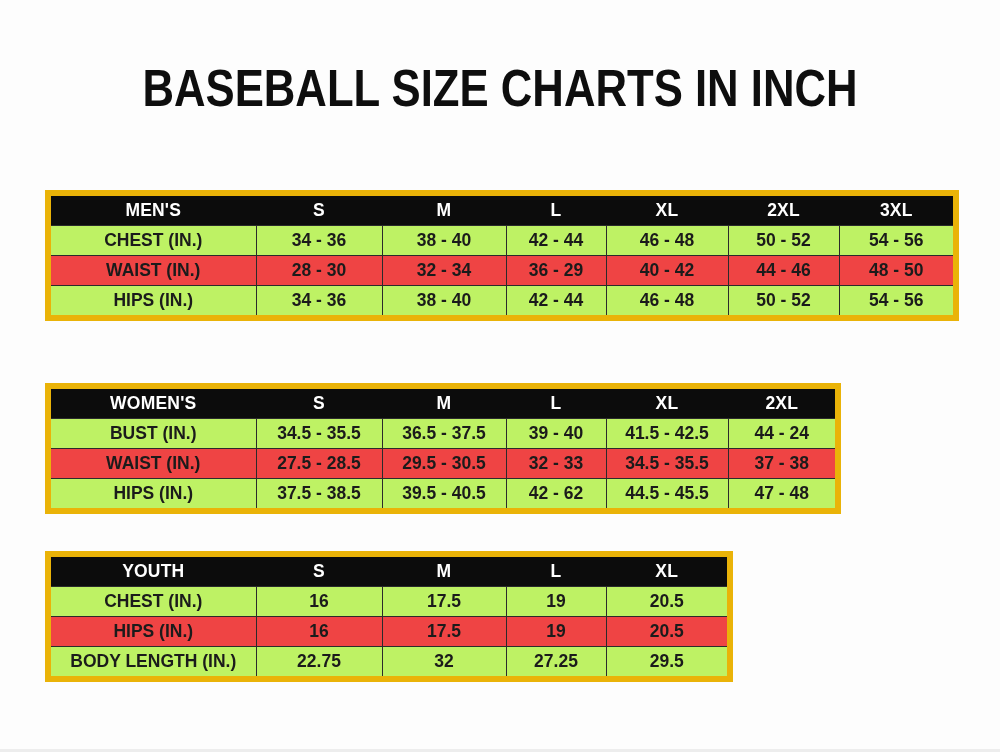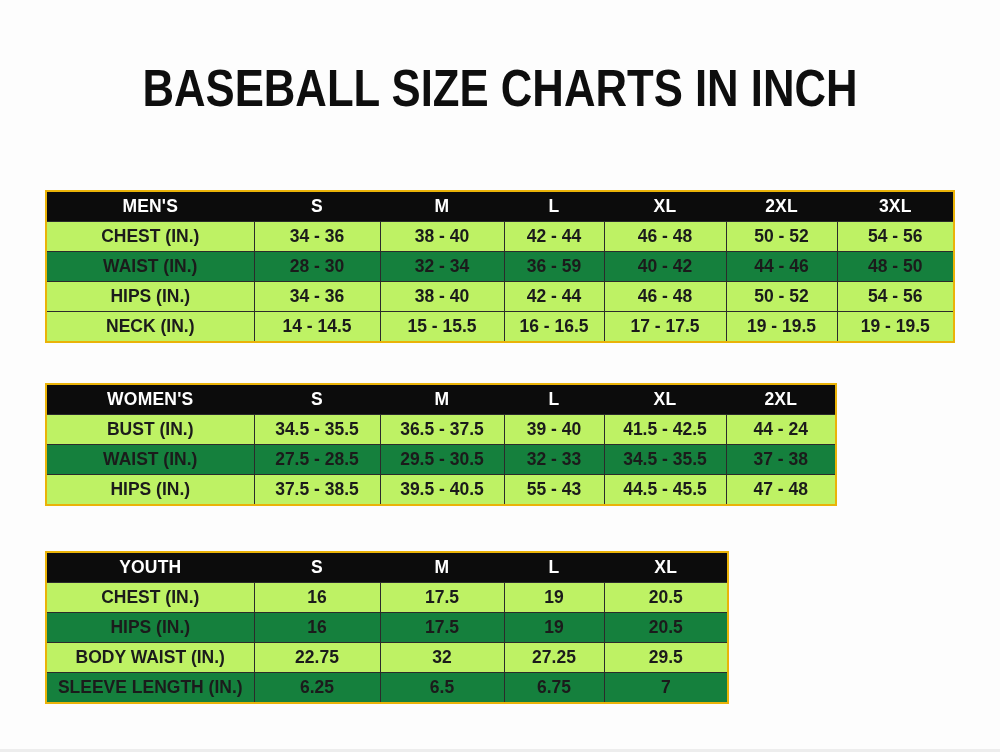--- a/index.html
+++ b/index.html
@@ -35,41 +35,41 @@
   .table-wrap.youth  { left: 45px; top: 551px; width: 682px; }
 
   table {
     border-collapse: collapse;
     table-layout: fixed;
     width: 100%;
     font-family: "Liberation Sans", sans-serif;
     font-size: 17.5px;
     font-weight: bold;
     color: #1b1b1b;
-    border: 2px solid #eab308;
+    border: 6px solid #eab308;
   }
   th, td {
     border: 1.5px solid #2b2b2b;
     text-align: center;
     vertical-align: middle;
     height: 29px;
     padding: 0 2px;
     overflow: hidden;
     white-space: nowrap;
   }
   thead th {
     background: #0c0c0c;
     color: #ffffff;
     border-color: #0c0c0c;
     border-bottom-color: #2b2b2b;
     font-size: 17.5px;
     letter-spacing: 0.2px;
   }
   tbody tr.row-even > * { background: #bef264; }
-  tbody tr.row-odd  > * { background: #15803d; }
+  tbody tr.row-odd  > * { background: #ef4444; }
   tbody th { font-weight: bold; }
 
   .bottom-strip {
     position: absolute;
     left: 0;
     bottom: 0;
     width: 1000px;
     height: 3px;
     background: #ededed;
   }
@@ -109,42 +109,33 @@
             <td>38 - 40</td>
             <td>42 - 44</td>
             <td>46 - 48</td>
             <td>50 - 52</td>
             <td>54 - 56</td>
           </tr>
           <tr class="row-odd">
             <th>WAIST (IN.)</th>
             <td>28 - 30</td>
             <td>32 - 34</td>
-            <td>36 - 59</td>
+            <td>36 - 29</td>
             <td>40 - 42</td>
             <td>44 - 46</td>
             <td>48 - 50</td>
           </tr>
           <tr class="row-even">
             <th>HIPS (IN.)</th>
             <td>34 - 36</td>
             <td>38 - 40</td>
             <td>42 - 44</td>
             <td>46 - 48</td>
             <td>50 - 52</td>
             <td>54 - 56</td>
-          </tr>
-          <tr class="row-even">
-            <th>NECK (IN.)</th>
-            <td>14 - 14.5</td>
-            <td>15 - 15.5</td>
-            <td>16 - 16.5</td>
-            <td>17 - 17.5</td>
-            <td>19 - 19.5</td>
-            <td>19 - 19.5</td>
           </tr>
         </tbody>
       </table>
     </div>
 
   <div class="table-wrap womens">
       <table>
         <colgroup>
           <col style="width: 208px;">
           <col style="width: 126px;">
@@ -177,21 +168,21 @@
             <td>27.5 - 28.5</td>
             <td>29.5 - 30.5</td>
             <td>32 - 33</td>
             <td>34.5 - 35.5</td>
             <td>37 - 38</td>
           </tr>
           <tr class="row-even">
             <th>HIPS (IN.)</th>
             <td>37.5 - 38.5</td>
             <td>39.5 - 40.5</td>
-            <td>55 - 43</td>
+            <td>42 - 62</td>
             <td>44.5 - 45.5</td>
             <td>47 - 48</td>
           </tr>
         </tbody>
       </table>
     </div>
 
   <div class="table-wrap youth">
       <table>
         <colgroup>
@@ -219,31 +210,24 @@
             <td>20.5</td>
           </tr>
           <tr class="row-odd">
             <th>HIPS (IN.)</th>
             <td>16</td>
             <td>17.5</td>
             <td>19</td>
             <td>20.5</td>
           </tr>
           <tr class="row-even">
-            <th>BODY WAIST (IN.)</th>
+            <th>BODY LENGTH (IN.)</th>
             <td>22.75</td>
             <td>32</td>
             <td>27.25</td>
             <td>29.5</td>
           </tr>
-          <tr class="row-odd">
-            <th>SLEEVE LENGTH (IN.)</th>
-            <td>6.25</td>
-            <td>6.5</td>
-            <td>6.75</td>
-            <td>7</td>
-          </tr>
         </tbody>
       </table>
     </div>
 
   <div class="bottom-strip"></div>
 </div>
 
 </body></html>

